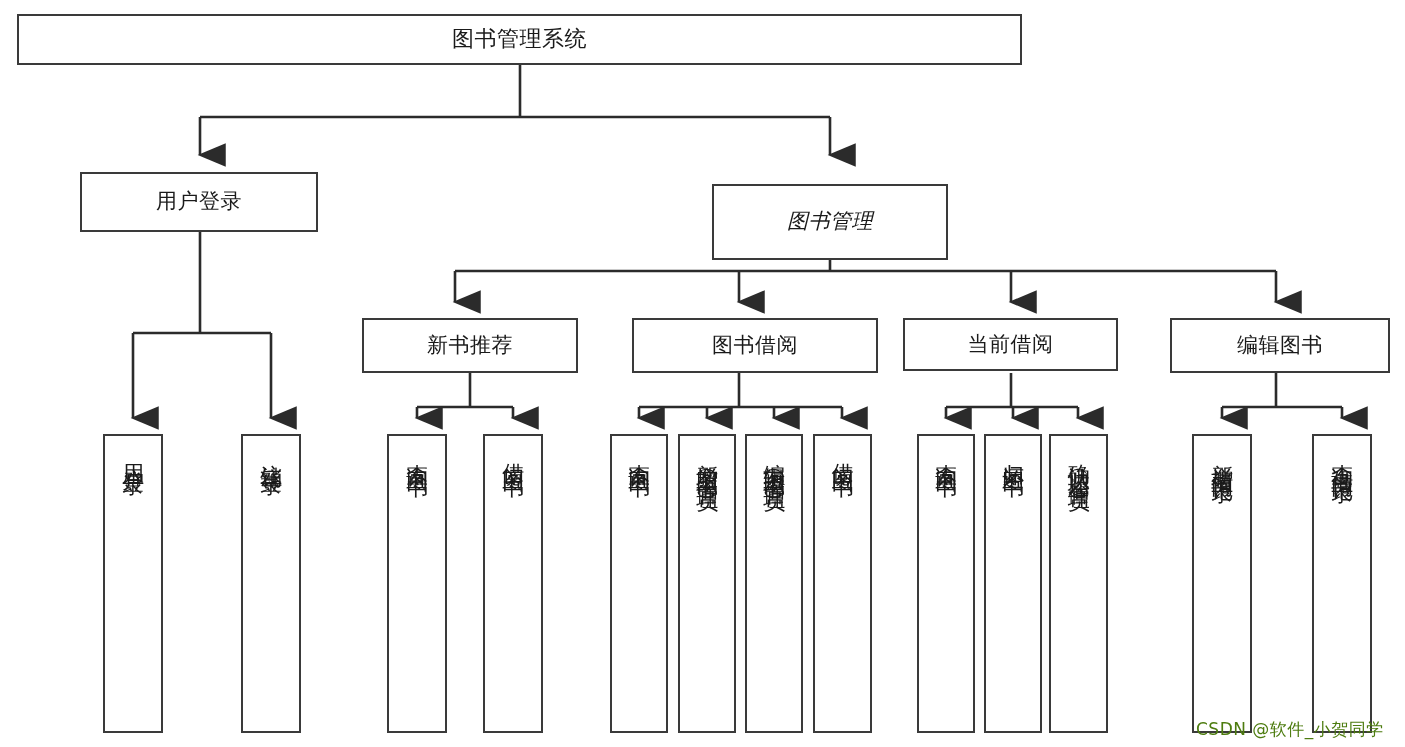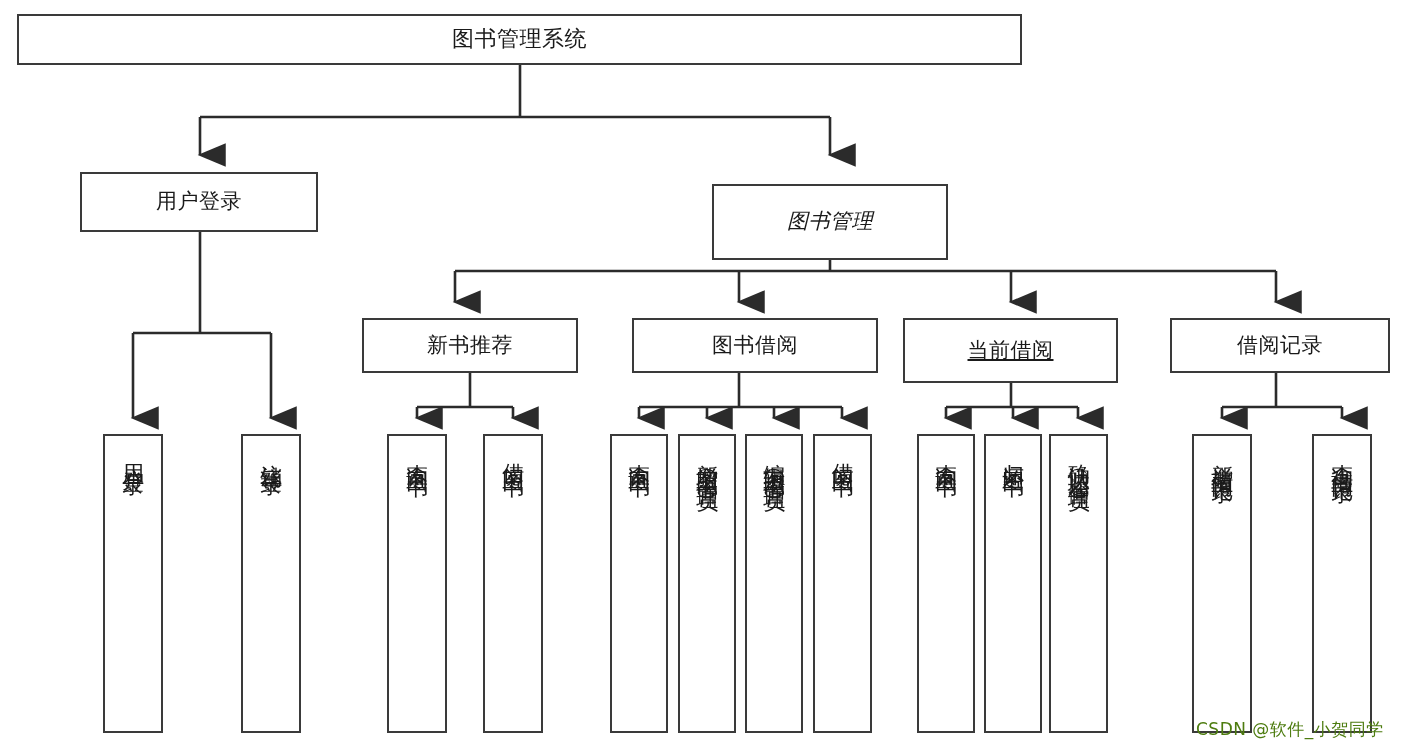--- a/index.html
+++ b/index.html
@@ -134,25 +134,25 @@
   <div class="node horiz" style="left:712px; top:184px; width:236px; height:76px;font-style:italic;">
     <span class="label">图书管理</span>
   </div>
 
   <div class="node horiz" style="left:362px; top:318px; width:216px; height:55px;">
     <span class="label">新书推荐</span>
   </div>
   <div class="node horiz" style="left:632px; top:318px; width:246px; height:55px;">
     <span class="label">图书借阅</span>
   </div>
-  <div class="node horiz" style="left:903px; top:318px; width:215px; height:65px;text-decoration:underline;">
+  <div class="node horiz" style="left:903px; top:318px; width:215px; height:53px;">
     <span class="label">当前借阅</span>
   </div>
   <div class="node horiz" style="left:1170px; top:318px; width:220px; height:55px;">
-    <span class="label">借阅记录</span>
+    <span class="label">编辑图书</span>
   </div>
 
   <div class="node vert" style="left:103px; top:434px; width:60px; height:299px;">
     <span class="label">用户登录</span>
   </div>
   <div class="node vert" style="left:241px; top:434px; width:60px; height:299px;">
     <span class="label">注销登录</span>
   </div>
 
   <div class="node vert" style="left:387px; top:434px; width:60px; height:299px;">

